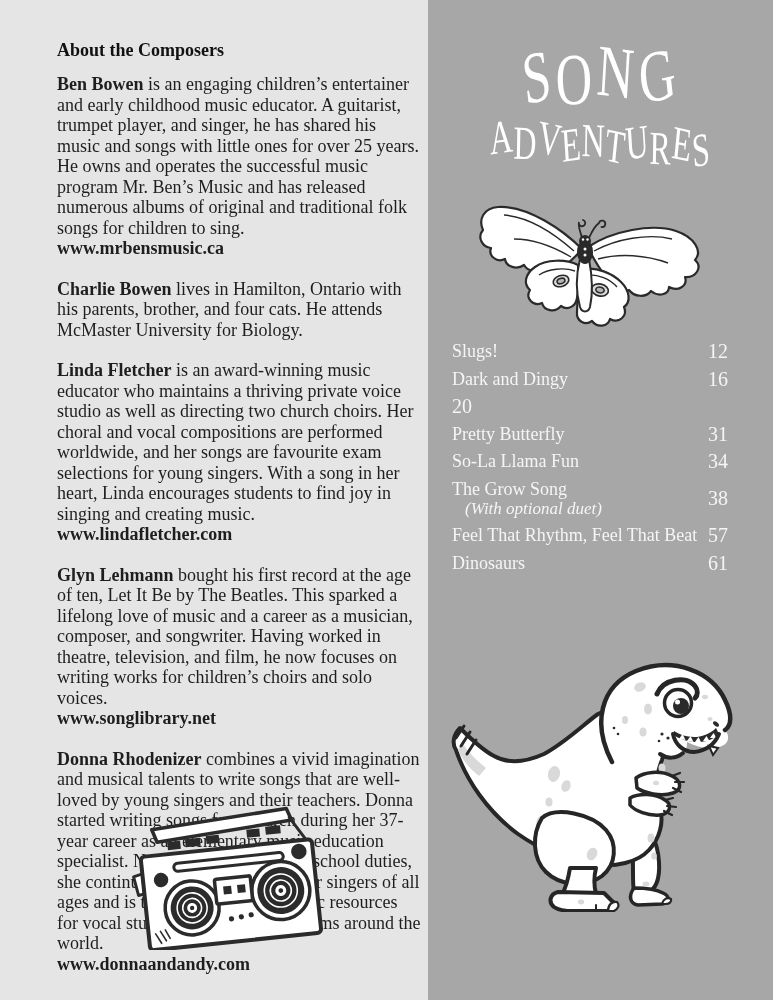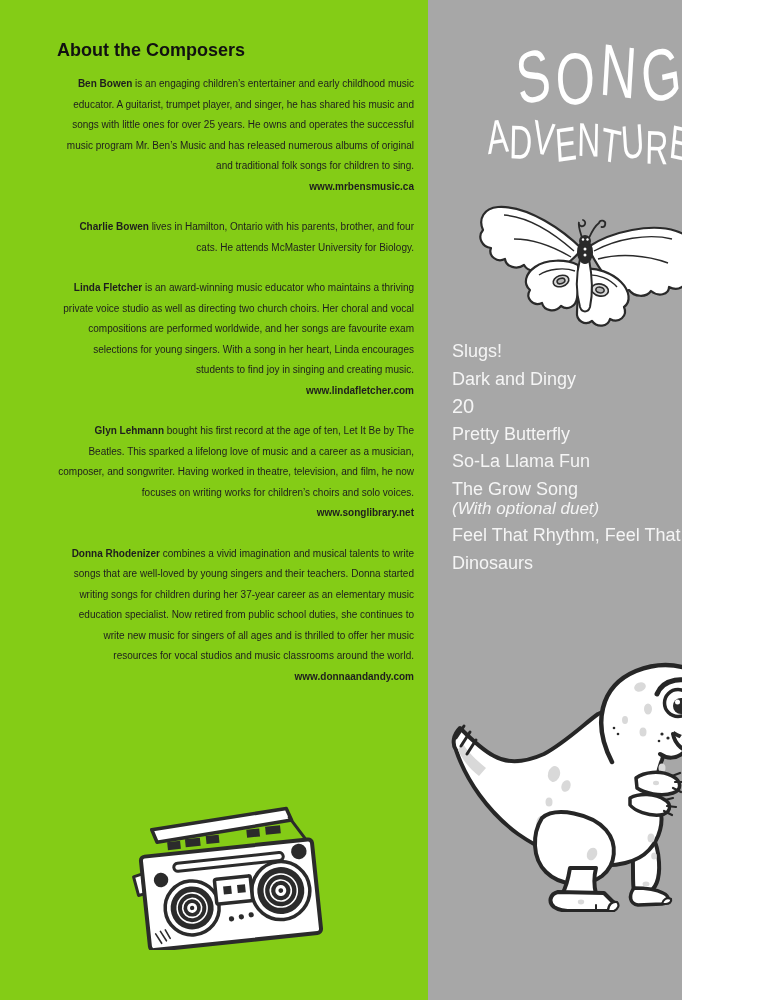--- a/index.html
+++ b/index.html
@@ -1,33 +1,33 @@
 <!DOCTYPE html>
 <html><head>
 <meta charset="utf-8">
 <style>
   html,body{margin:0;padding:0;background:#ffffff;}
-  .page{position:relative;width:682px;height:1000px;background:#84cc16;overflow:hidden;
-        font-family:Liberation Sans, sans-serif;color:#1e1e1e;}
+  .page{position:relative;width:773px;height:1000px;background:#e5e5e5;overflow:hidden;
+        font-family:Liberation Serif, serif;color:#1e1e1e;}
   
   .left-col{position:absolute;left:57px;top:40px;width:374px;}
   .about-heading{font-size:18px;font-weight:bold;margin:0 0 13px 0;color:#111;}
-  .bio{font-size:10px;line-height:20.5px;margin:0 17px 20px 0;text-align:right;}
+  .bio{font-size:18px;line-height:20.5px;margin:0 9px 20px 0;}
   .bio .name{font-weight:bold;}
   .bio .url{display:block;font-weight:bold;}
   
   .right-panel{position:absolute;left:428px;top:0;width:345px;height:1000px;background:#a7a7a7;}
   .title-wrap{position:absolute;top:34px;left:0;width:100%;text-align:center;color:#ffffff;}
   .t1{font-size:60px;line-height:74px;letter-spacing:6px;transform:scaleY(1.22) scaleX(0.84) rotate(-2deg);transform-origin:50% 20%;}
   .t2{font-size:37px;line-height:46px;letter-spacing:1px;margin-top:9px;transform:scaleY(1.28) scaleX(0.86) rotate(1.5deg);transform-origin:50% 20%;}
   .toc{position:absolute;left:24px;top:341px;width:300px;color:#f5f5f5;}
-  .toc-row{display:flex;margin-bottom:7.5px;}
+  .toc-row{display:flex;margin-bottom:7.5px;align-items:center;}
   .toc-titles{width:256px;}
   .toc-title{font-size:18px;line-height:20px;white-space:nowrap;}
-  .toc-sub{font-size:17px;line-height:19px;font-style:italic;}
+  .toc-sub{font-size:17px;line-height:19px;font-style:italic;margin-left:13px;}
   .toc-page{width:40px;font-size:20px;line-height:20px;}
   .butterfly{position:absolute;left:48px;top:197px;}
   .dino{position:absolute;left:18px;top:662px;}
   .boombox{position:absolute;left:118px;top:805px;}
 </style>
 </head>
 <body>
 
 <div class="page">
 

